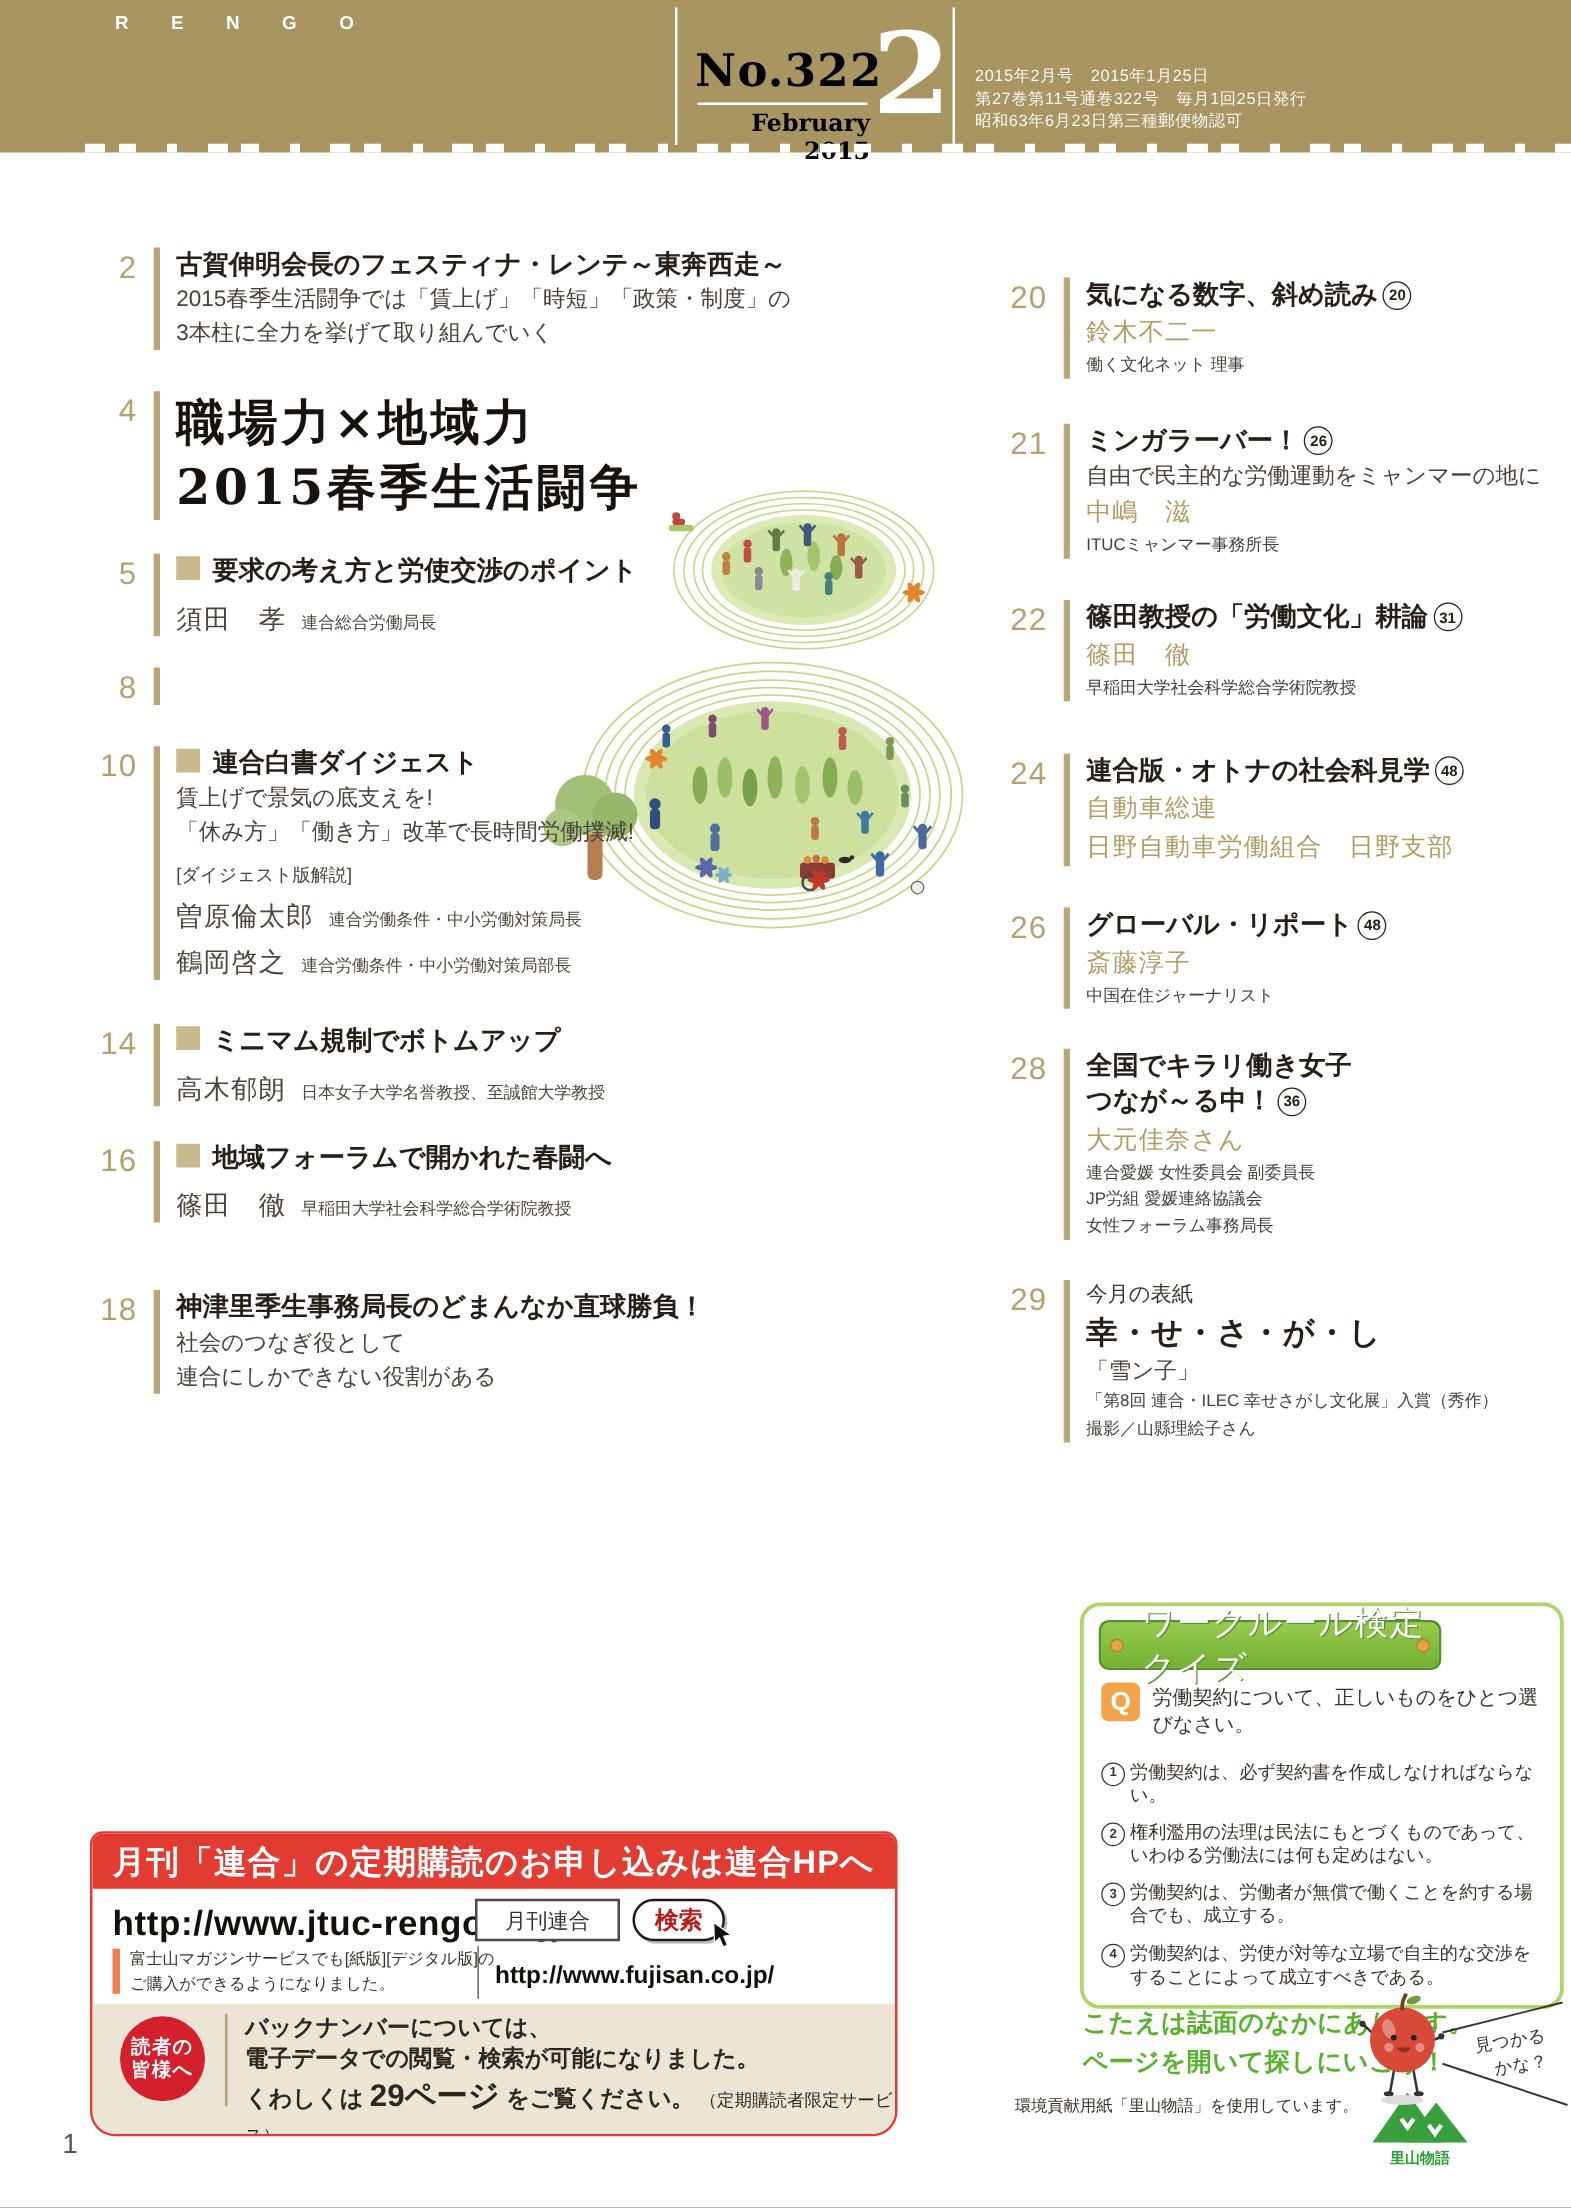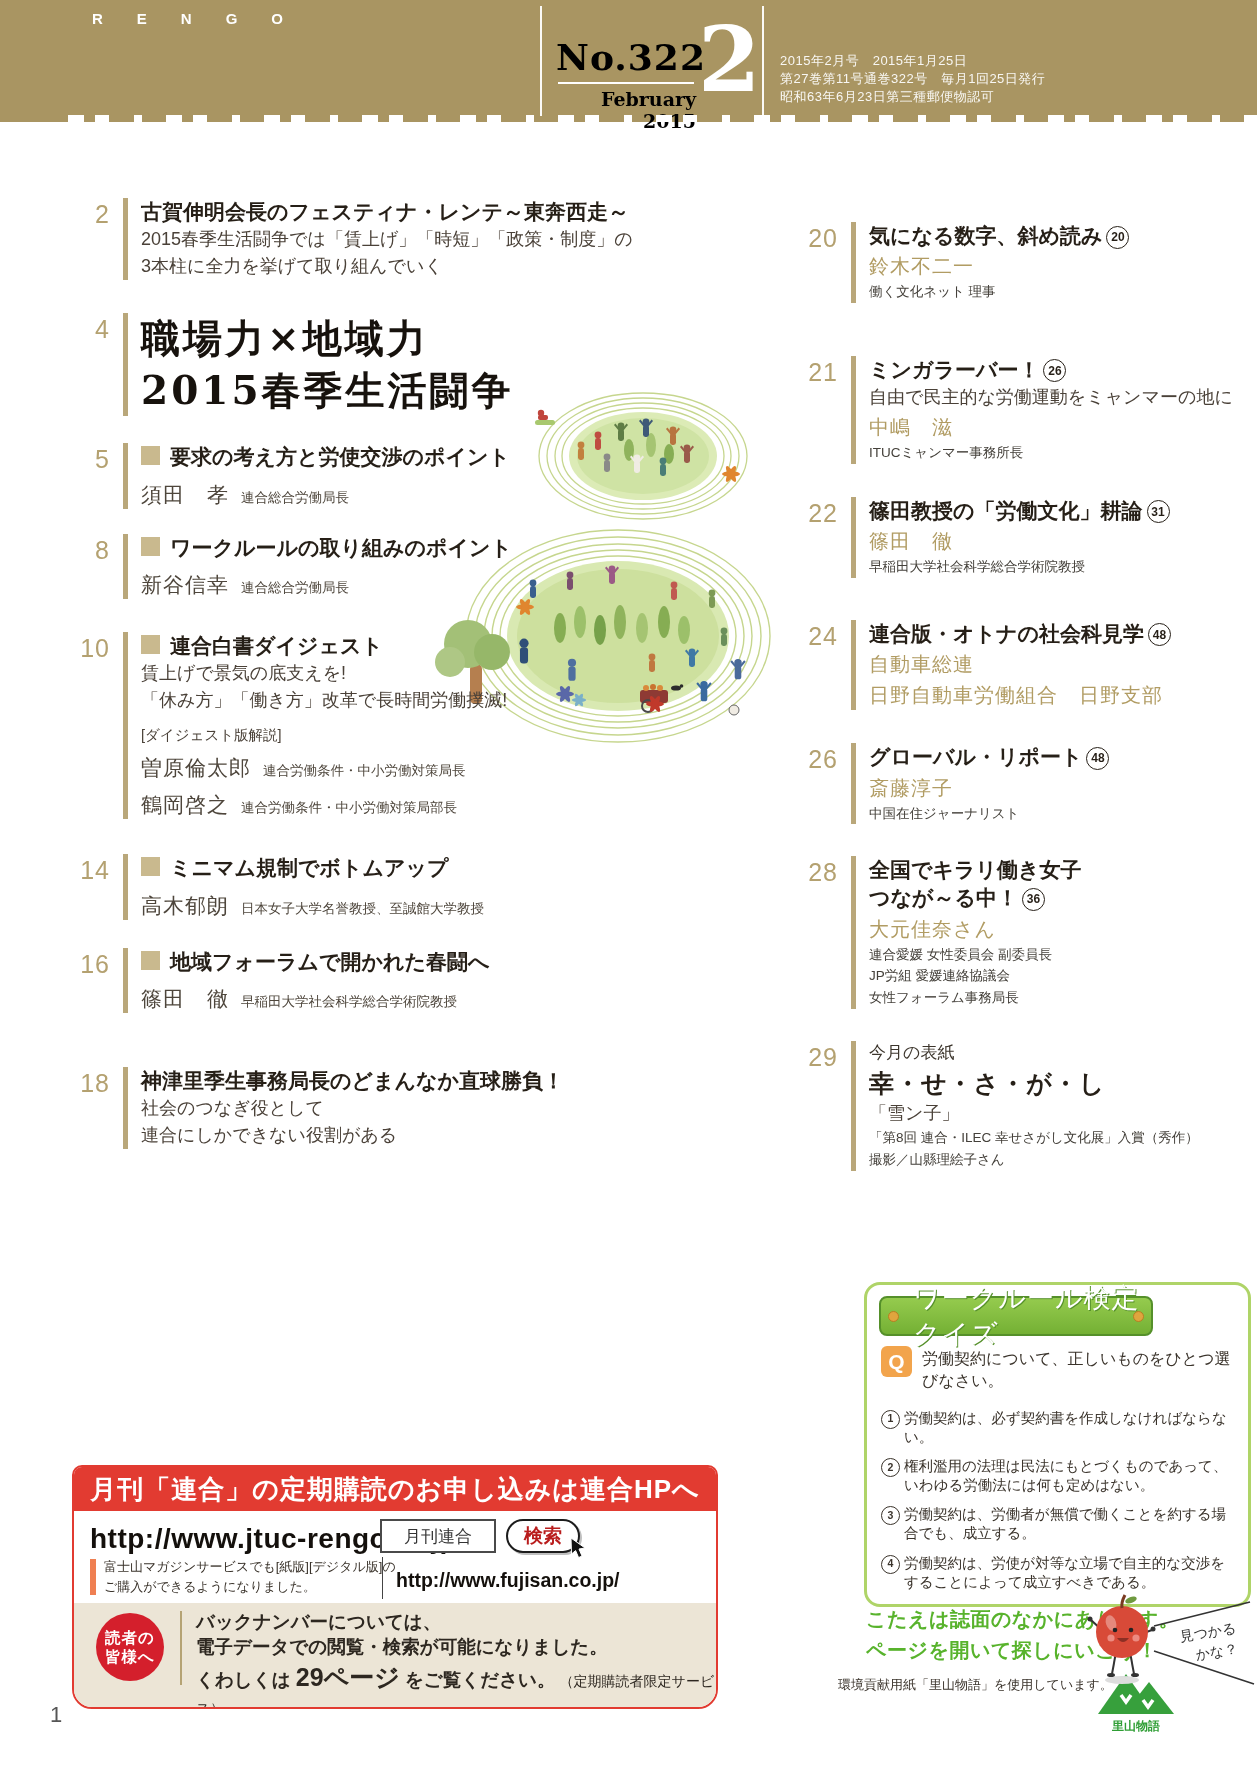--- a/index.html
+++ b/index.html
@@ -33,21 +33,21 @@
   .toc-page{font-size:25px;color:#b4a170;text-align:right;line-height:1.1;padding-top:3px;letter-spacing:1px;}
   .toc-bar{background:#b9a77a;width:5px;}
   .toc-content{padding-top:0;}
   .toc-left .toc-entry:nth-child(1){margin-bottom:33px;}
   .toc-left .toc-entry:nth-child(2){margin-bottom:27px;}
   .toc-left .toc-entry:nth-child(3){margin-bottom:25px;}
   .toc-left .toc-entry:nth-child(4){margin-bottom:33px;}
   .toc-left .toc-entry:nth-child(5){margin-bottom:35px;}
   .toc-left .toc-entry:nth-child(6){margin-bottom:28px;}
   .toc-left .toc-entry:nth-child(7){margin-bottom:54px;}
-  .toc-right .toc-entry:nth-child(1){margin-bottom:53px;}
+  .toc-right .toc-entry:nth-child(1){margin-bottom:36px;}
   .toc-right .toc-entry:nth-child(2){margin-bottom:33px;}
   .toc-right .toc-entry:nth-child(3){margin-bottom:42px;}
   .toc-right .toc-entry:nth-child(4){margin-bottom:33px;}
   .toc-right .toc-entry:nth-child(5){margin-bottom:32px;}
   .toc-right .toc-entry:nth-child(6){margin-bottom:32px;}
 
   .row-title{font-size:21px;font-weight:bold;color:#261f17;line-height:1.35;}
   .row-titlelg{font-size:25px;font-weight:bold;color:#261f17;line-height:1.35;letter-spacing:1px;}
   .row-feature{font-family:"DejaVu Serif","Liberation Serif",serif;font-size:39px;font-weight:bold;
                color:#17120d;line-height:1.32;letter-spacing:3px;}
@@ -83,21 +83,21 @@
   .quiz-choices{padding:6px 12px 12px 14px;}
   .choice{display:flex;margin-top:10px;font-size:14.5px;line-height:1.32;color:#3a332b;}
   .cnum{flex:0 0 auto;width:17px;height:17px;border:1.4px solid #3a332b;border-radius:50%;font-size:10.5px;
         font-weight:bold;display:inline-flex;align-items:center;justify-content:center;margin:1px 4px 0 0;}
 
   .answer-note{position:absolute;left:866px;top:1604px;z-index:2;color:#58b32c;font-size:20px;font-weight:bold;
                line-height:1.55;letter-spacing:.5px;}
   .apple{position:absolute;left:1078px;top:1588px;z-index:3;}
   .bubble{position:absolute;left:1152px;top:1596px;z-index:2;}
 
-  .paper-note{position:absolute;left:838px;top:1676px;font-size:13px;color:#3a332b;z-index:2;}
+  .paper-note{position:absolute;left:812px;top:1676px;font-size:13px;color:#3a332b;z-index:2;}
   .satoyama{position:absolute;left:1086px;top:1662px;z-index:2;}
 
   
   .ad{position:absolute;left:72px;top:1465px;width:646px;border:2.5px solid #e23b31;border-radius:10px 10px 20px 20px;
       overflow:hidden;background:#fff;box-sizing:border-box;z-index:2;}
   .ad-banner{height:44px;background:#e23b31;color:#fff;font-size:26px;font-weight:bold;display:flex;
              align-items:center;justify-content:center;letter-spacing:1px;}
   .ad-mid{position:relative;height:92px;}
   .ad-url{position:absolute;left:16px;top:12px;font-size:28px;font-weight:bold;color:#14100c;letter-spacing:.5px;}
   .ad-input{position:absolute;left:306px;top:8px;width:116px;height:34px;border:2px solid #4a4a4a;display:flex;
@@ -270,24 +270,20 @@
         <div class="toc-page">5</div>
         <div class="toc-bar"></div>
         <div class="toc-content">
           <div class="row-title"><span class="square"></span><span>要求の考え方と労使交渉のポイント</span></div>
           <div class="row-author"><span class="name">須田　孝</span><span class="role">連合総合労働局長</span></div>
         </div>
       </div>
       <div class="toc-entry">
         <div class="toc-page">8</div>
         <div class="toc-bar"></div>
-        <div class="toc-content">
-          <div class="row-title"><span class="square"></span><span>ワークルールの取り組みのポイント</span></div>
-          <div class="row-author"><span class="name">新谷信幸</span><span class="role">連合総合労働局長</span></div>
-        </div>
       </div>
       <div class="toc-entry">
         <div class="toc-page">10</div>
         <div class="toc-bar"></div>
         <div class="toc-content">
           <div class="row-title"><span class="square"></span><span>連合白書ダイジェスト</span></div>
           <div class="row-sub">賃上げで景気の底支えを!</div>
           <div class="row-sub">「休み方」「働き方」改革で長時間労働撲滅!</div>
           <div class="row-note">[ダイジェスト版解説]</div>
           <div class="row-author"><span class="name">曽原倫太郎</span><span class="role">連合労働条件・中小労働対策局長</span></div>

